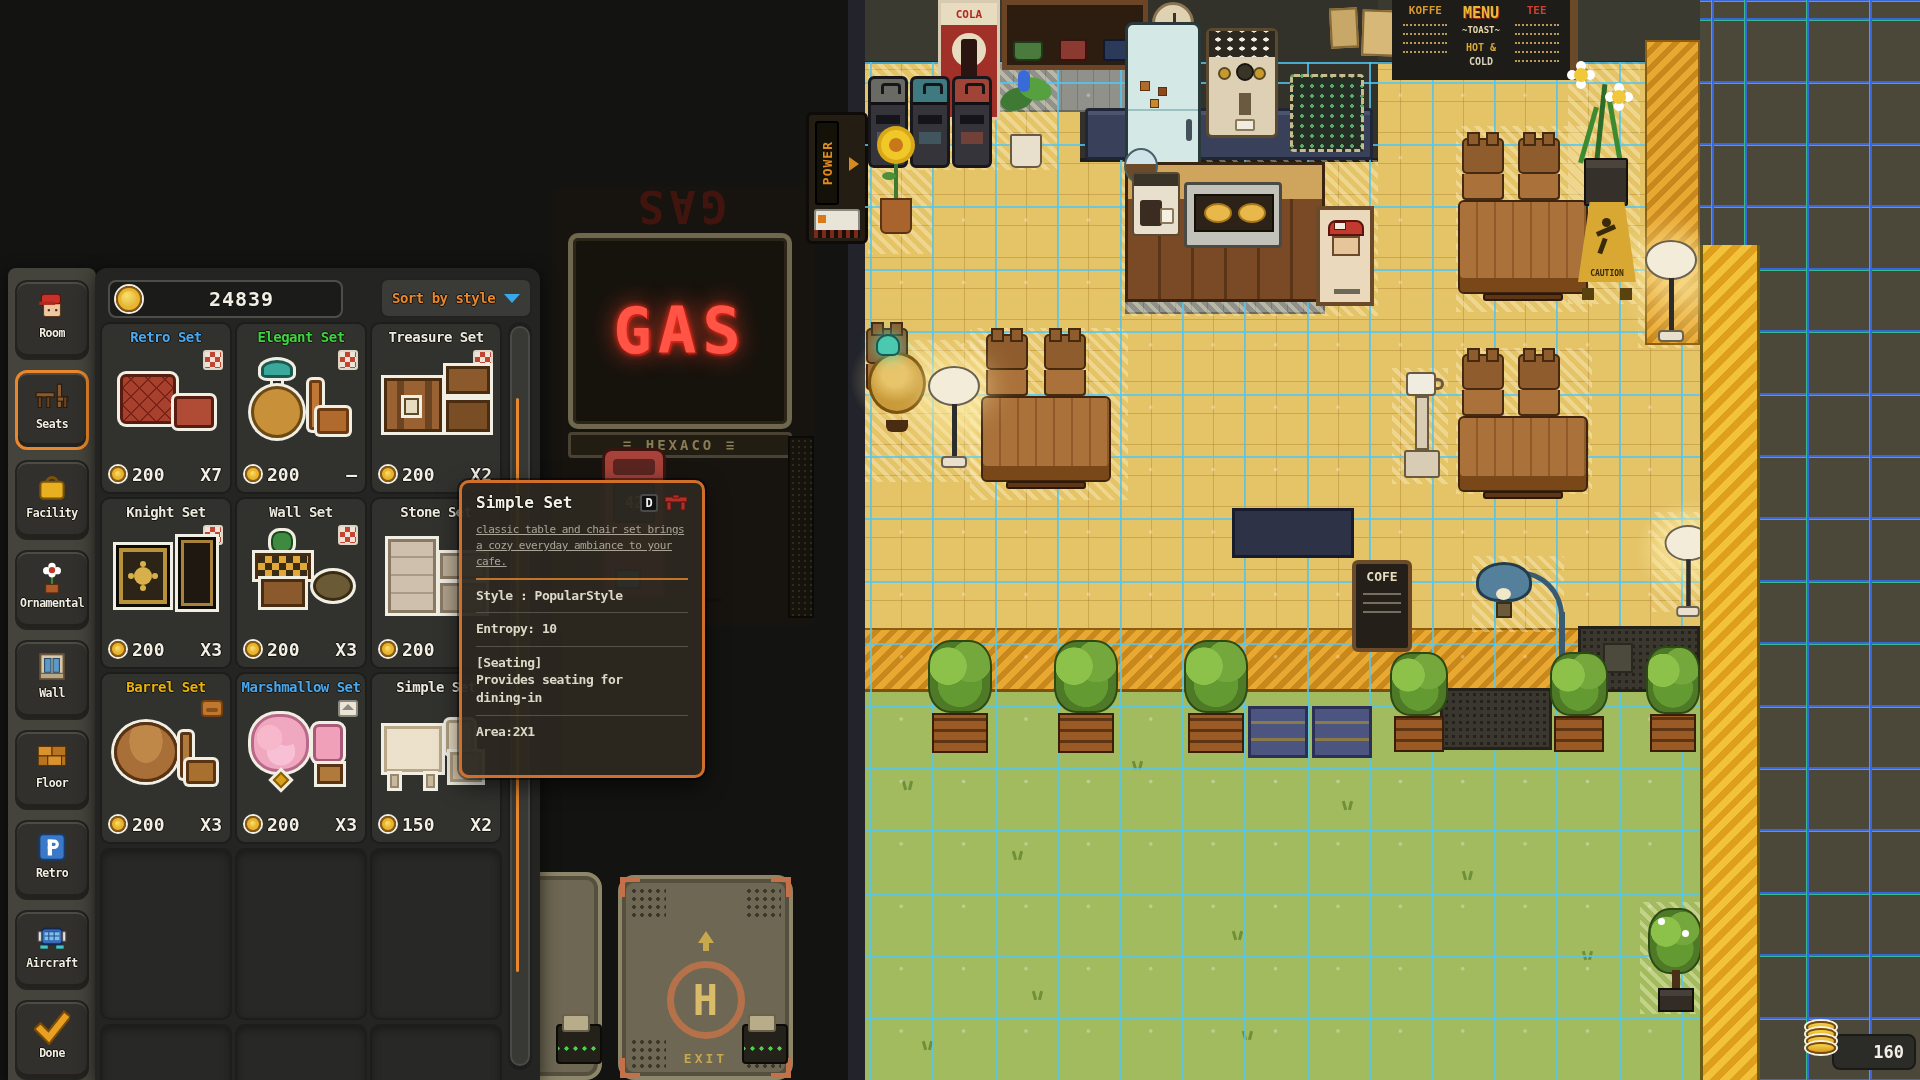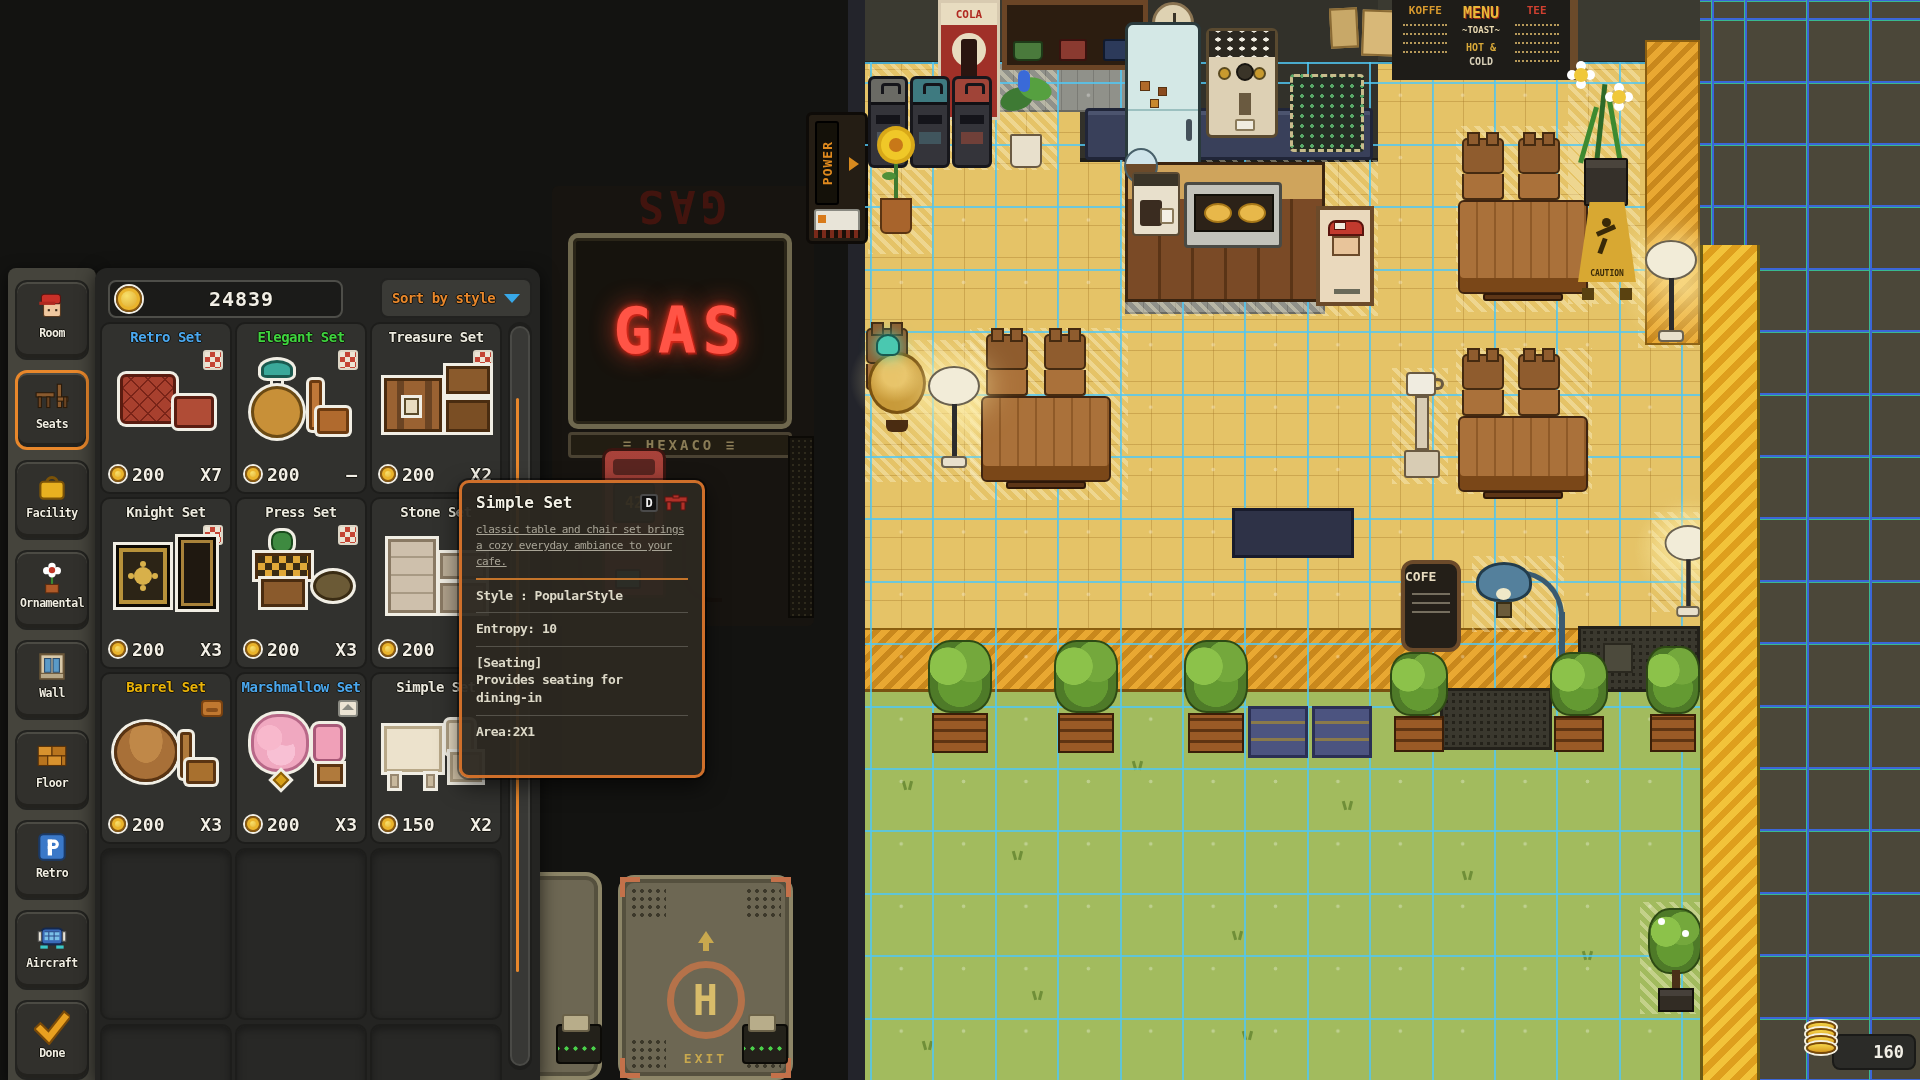--- a/index.html
+++ b/index.html
@@ -418,21 +418,21 @@
       <div style="position:absolute;left:20px;top:42px;width:16px;height:16px;background:#6b5b3a;border:2px solid #3a2e14;"></div>
       <div style="position:absolute;left:83px;top:52px;width:6px;height:98px;background:#3a5a70;"></div>
     </div>
 
     <div class="abs" style="left:384px;top:508px;width:122px;height:50px;background:#2e3247;border:3px solid #181b2c;z-index:5;"></div>
     <div class="abs" style="left:398px;top:706px;width:132px;height:54px;z-index:6;">
       <div class="doorpanel" style="left:2px;top:0;"></div>
       <div class="doorpanel" style="left:66px;top:0;"></div>
     </div>
 
-    <div class="abs" style="left:553px;top:560px;width:60px;height:92px;background:#241f18;border:4px solid #6b4a2a;border-radius:12px;z-index:6;text-align:left;">
+    <div class="abs" style="left:504px;top:560px;width:60px;height:92px;background:#241f18;border:4px solid #6b4a2a;border-radius:6px;z-index:6;text-align:center;">
       <div style="margin-top:5px;color:#e8dcc0;font-size:13px;font-weight:bold;">COFE</div>
       <div style="margin:6px auto 0;width:38px;height:30px;opacity:.8;background:repeating-linear-gradient(0deg,transparent 0 7px,#8a8270 7px 9px);"></div>
     </div>
 
     <div class="bush" style="left:80px;top:640px;width:64px;height:118px;">
         <div class="blob"></div>
         <div class="crate"></div>
       </div>
     <div class="bush" style="left:206px;top:640px;width:64px;height:118px;">
         <div class="blob"></div>
@@ -681,21 +681,21 @@
         <div class="p" style="left:22px;top:36px;width:18px;height:18px;border-radius:50%;background:#d8b04a;box-shadow:0 -12px 0 -6px #d8b04a,0 12px 0 -6px #d8b04a,12px 0 0 -6px #d8b04a,-12px 0 0 -6px #d8b04a;"></div>
         <div class="p" style="left:66px;top:6px;width:38px;height:72px;background:#1f1810;border:3px solid #0e0a04;box-shadow:0 0 0 3px #f1eee4,inset 0 0 0 3px #a8823a;"></div>
       </div>
       <div class="pricebar">
           <div class="coin" style="width:16px;height:16px;"></div>
           <span class="price ol">200</span>
           <span class="qty ol">X3</span>
         </div>
     </div>
     <div class="card" style="left:140px;top:229px;">
-      <div class="ttl ol" style="color: rgb(236, 234, 223);">Press Set</div>
+      <div class="ttl ol" style="color: rgb(236, 234, 223);">Wall Set</div>
       <div class="badge-check"></div>
       <div class="art">
         <div class="p" style="left:24px;top:0px;width:22px;height:22px;background:#3e8a40;border:2px solid #1a4a1c;border-radius:40%;"></div>
         <div class="p" style="left:8px;top:22px;width:56px;height:26px;border:3px solid #4a2c10;background:repeating-conic-gradient(#e0a838 0 25%,#3a2c14 0 50%);background-size:14px 14px;"></div>
         <div class="p" style="left:14px;top:48px;width:44px;height:28px;background:#8a5a2c;border:3px solid #4a2c10;"></div>
         <div class="p" style="left:66px;top:40px;width:40px;height:30px;background:#6b5a36;border:3px solid #3a2c14;border-radius:50%;"></div>
       </div>
       <div class="pricebar">
           <div class="coin" style="width:16px;height:16px;"></div>
           <span class="price ol">200</span>

